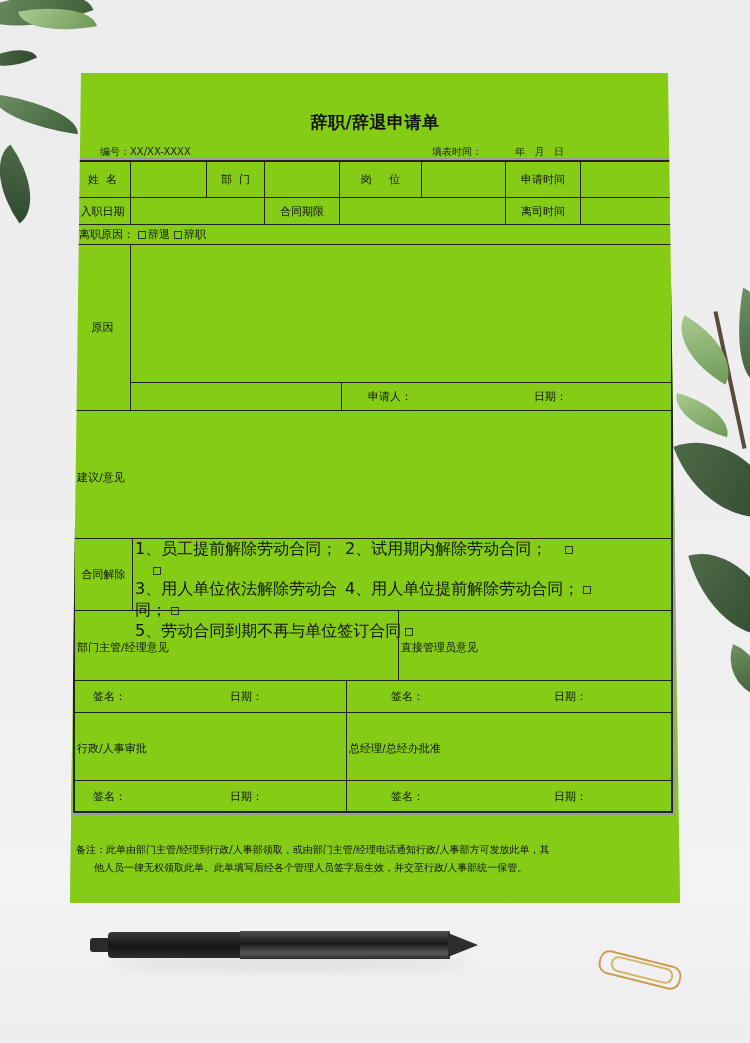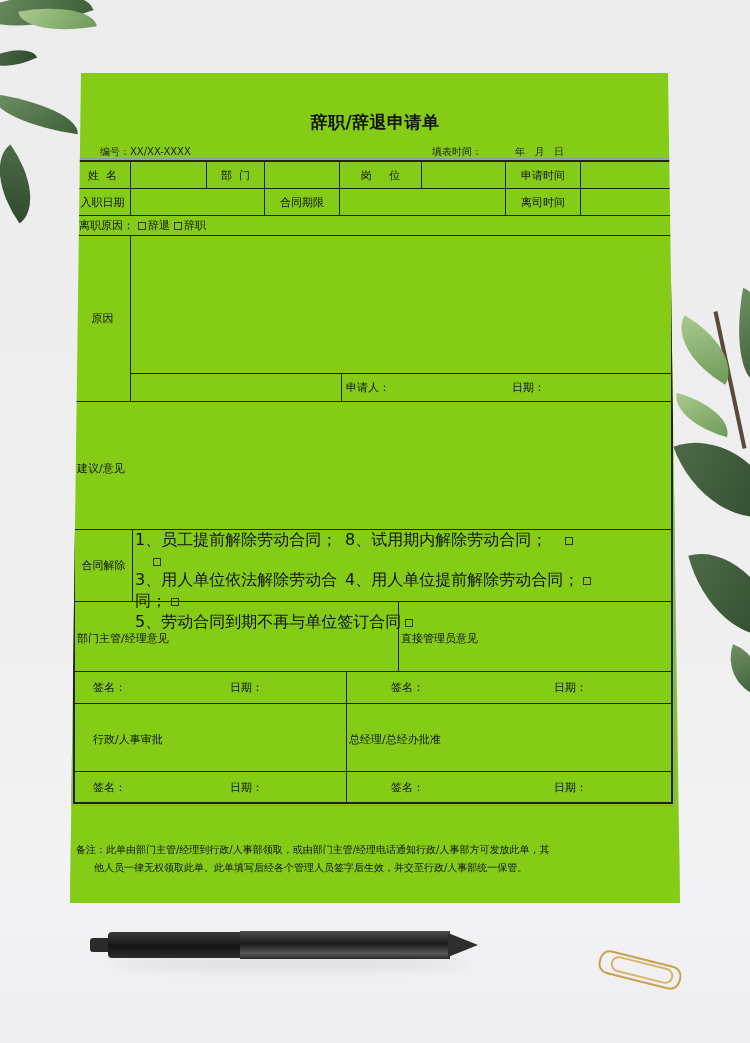--- a/index.html
+++ b/index.html
@@ -76,21 +76,21 @@
 </div>
 
 <div class="paper">
   <div class="title">辞职/辞退申请单</div>
   <div class="meta" style="left:30px;">编号：XX/XX-XXXX</div>
   <div class="meta" style="left:362px;">填表时间：</div>
   <div class="meta" style="left:445px;white-space:pre;">年   月   日</div>
 
   <div class="form-table">
 
-    <div class="row" style="height:27px;">
+    <div class="row" style="height:36px;">
       <div class="cell" style="width:56px;white-space:pre;">姓  名</div>
       <div class="cell" style="width:76px;"></div>
       <div class="cell" style="width:58px;white-space:pre;">部  门</div>
       <div class="cell" style="width:75px;"></div>
       <div class="cell" style="width:82px;white-space:pre;">岗     位</div>
       <div class="cell" style="width:84px;"></div>
       <div class="cell" style="width:75px;">申请时间</div>
       <div class="cell" style="flex:1;"></div>
     </div>
 
@@ -110,42 +110,42 @@
           <span>辞退</span>
         <span class="box"></span>
           <span>辞职</span>
       </div>
     </div>
 
     <div class="row" style="height:166px;">
       <div class="cell" style="width:56px;">原因</div>
       <div style="flex:1;display:flex;flex-direction:column;">
         <div style="flex:1;border-bottom:1px solid #222;"></div>
-        <div style="height:27px;display:flex;">
+        <div style="height:27px;display:flex;gap:22px;">
           <div style="width:210px;border-right:1px solid #222;"></div>
           <div class="sig" style="flex:1;padding-left:4px;">
             <span style="width:166px;">申请人：</span>
             <span>日期：</span>
           </div>
         </div>
       </div>
     </div>
 
     <div class="row" style="height:128px;">
       <div class="cell left top" style="flex:1;padding-left:2px;">
         <span>建议/意见</span>
       </div>
     </div>
 
     <div class="row" style="height:72px;">
       <div class="cell" style="width:58px;">合同解除</div>
       <div style="flex:1;font-size:16px;padding-left:2px;display:flex;flex-direction:column;justify-content:space-around;">
         <div style="display:flex;">
           <span style="width:210px;"><span>1、员工提前解除劳动合同；</span><span class="box" style="margin-left:18px;"></span></span>
-          <span><span>8、试用期内解除劳动合同；</span><span class="box" style="margin-left:18px;"></span></span>
+          <span><span>2、试用期内解除劳动合同；</span><span class="box" style="margin-left:18px;"></span></span>
         </div>
         <div style="display:flex;">
           <span style="width:210px;"><span>3、用人单位依法解除劳动合同；</span><span class="box"></span></span>
           <span><span>4、用人单位提前解除劳动合同；</span><span class="box"></span></span>
         </div>
         <div>
           <span><span>5、劳动合同到期不再与单位签订合同</span><span class="box"></span></span>
         </div>
       </div>
     </div>
@@ -163,21 +163,21 @@
         <span style="width:137px;">签名：</span>
           <span>日期：</span>
       </div>
       <div class="cell left" style="flex:1;padding-left:44px;">
         <span style="width:163px;">签名：</span>
           <span>日期：</span>
       </div>
     </div>
 
     <div class="row" style="height:68px;">
-      <div class="cell left top" style="width:272px;padding-left:18px;padding-top:4px;">
+      <div class="cell left top" style="width:272px;padding-left:2px;padding-top:4px;">
           <span>行政/人事审批</span>
         </div>
       <div class="cell left top" style="flex:1;padding-left:2px;padding-top:4px;">
           <span>总经理/总经办批准</span>
         </div>
     </div>
     <div class="row" style="height:30px;">
       <div class="cell left" style="width:272px;padding-left:18px;">
         <span style="width:137px;">签名：</span>
           <span>日期：</span>

